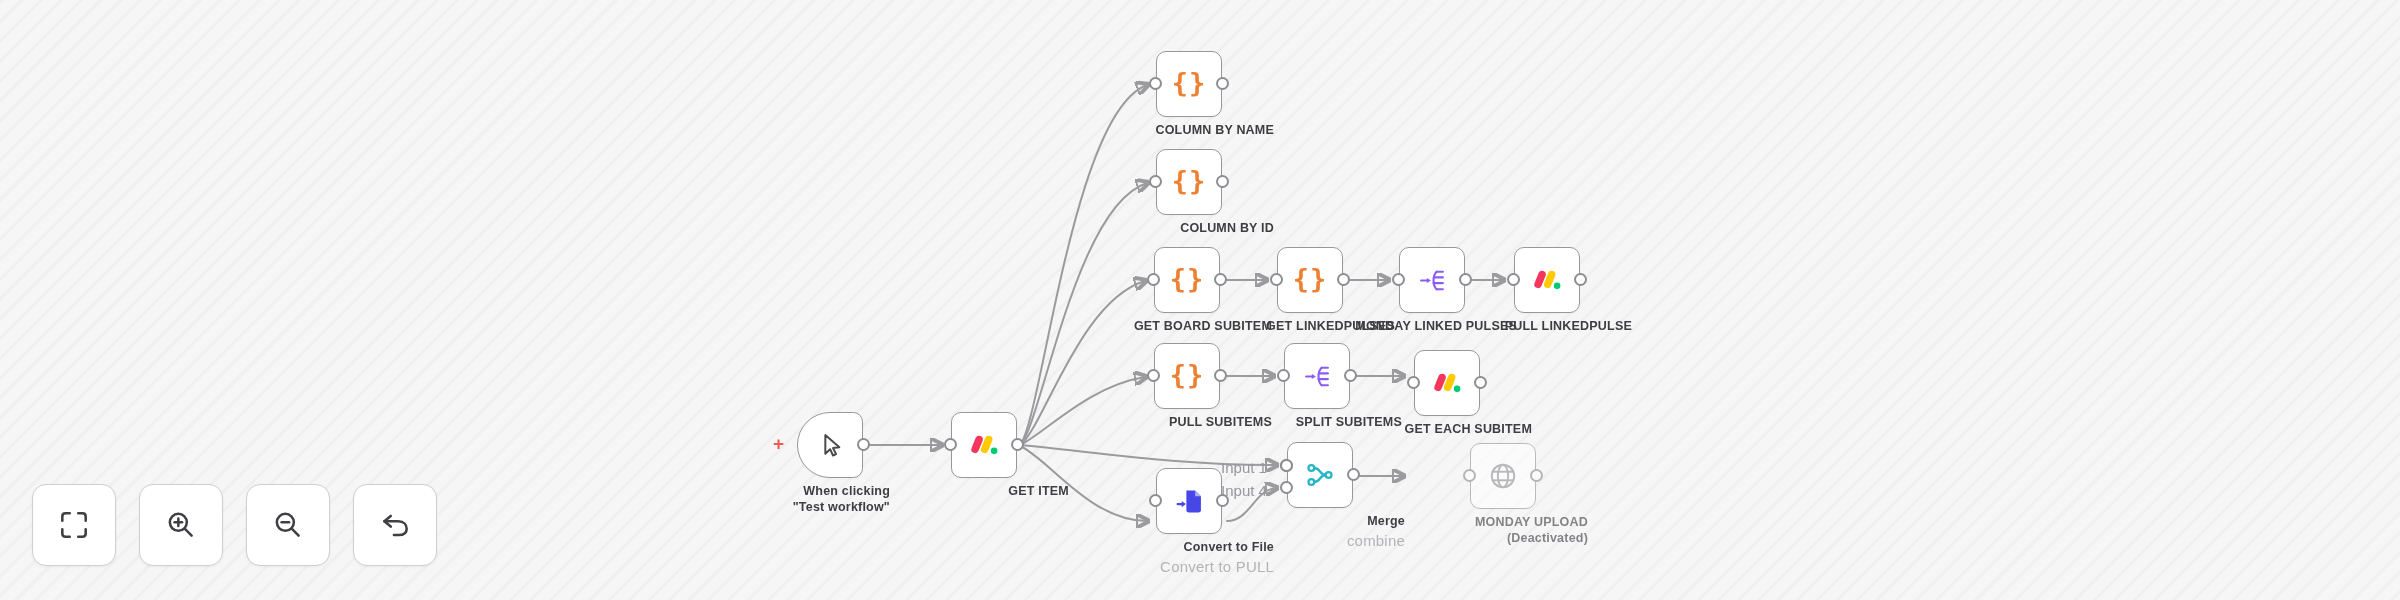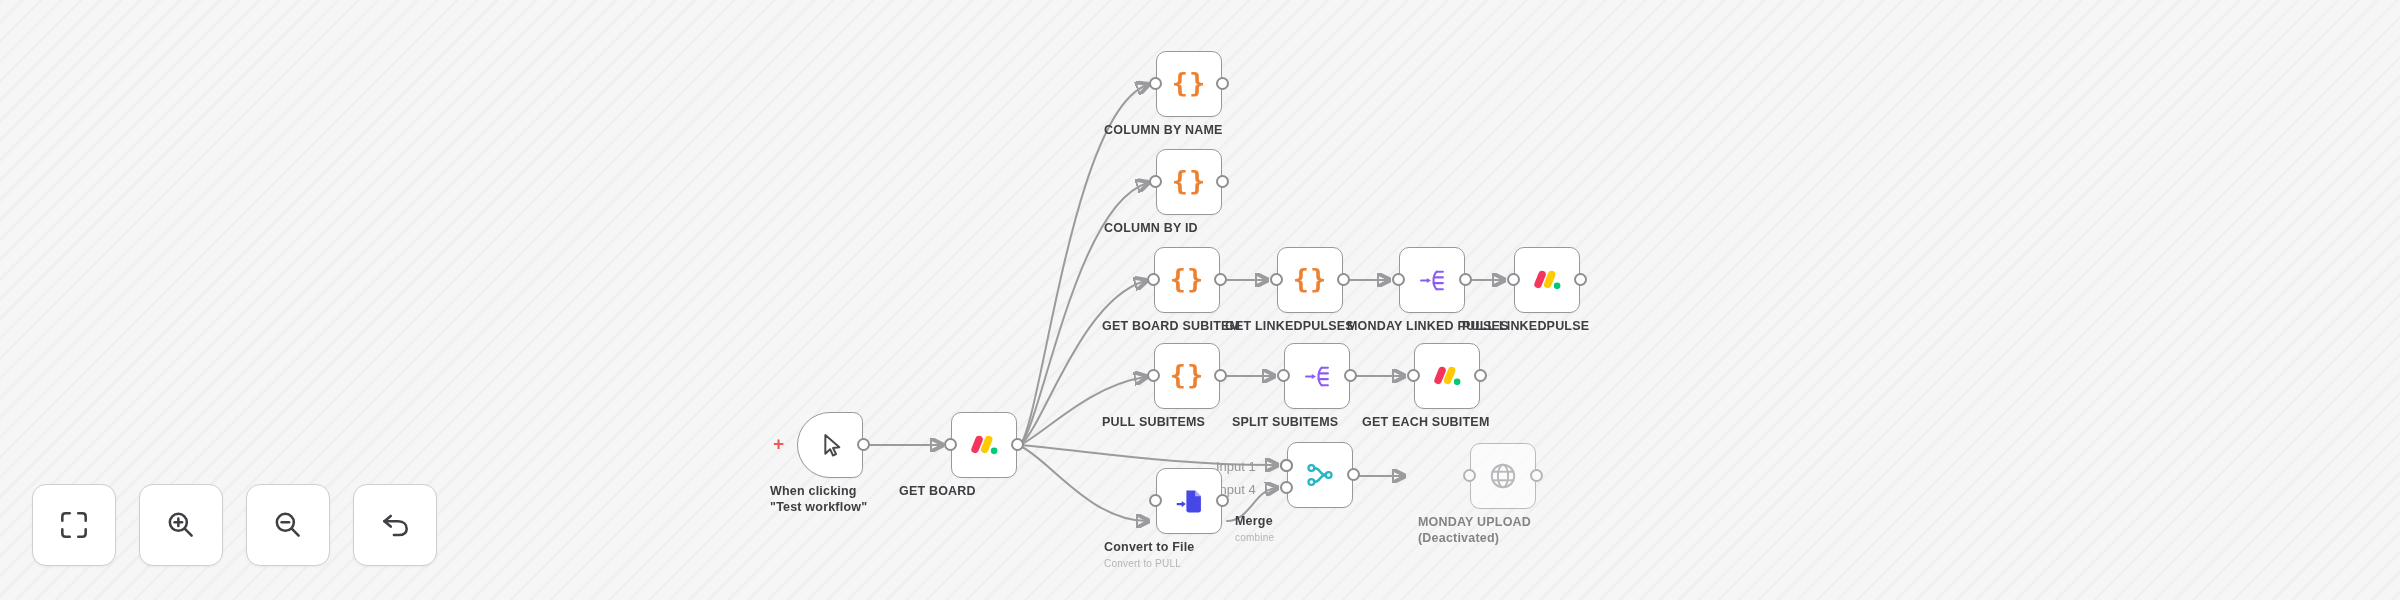--- a/index.html
+++ b/index.html
@@ -26,42 +26,42 @@
   .port{
     position:absolute;width:9px;height:9px;background:#fff;
     border:2.5px solid #8e8e92;border-radius:50%;z-index:4;
   }
   .port.in{left:-8px;top:calc(50% - 7px);}
   .port.out{right:-8px;top:calc(50% - 7px);}
   .port.in1{left:-8px;top:16px;}
 
   .node-label{
     position:absolute;top:71px;left:50%;transform:translateX(-50%);
-    width:170px;text-align:left;z-index:3;pointer-events:none;
+    width:170px;text-align:right;z-index:3;pointer-events:none;
   }
   .node-label .nm{
     font-size:12.5px;font-weight:700;color:#3e3e42;letter-spacing:.2px;line-height:1.25;
   }
   .node-label .sub{
-    font-size:10px;font-weight:400;color:#b4b4b8;margin-top:2px;letter-spacing:.2px;
+    font-size:15px;font-weight:400;color:#b4b4b8;margin-top:2px;letter-spacing:.2px;
   }
   .node.trigger .node-label{width:120px;}
 
   .exec-badge{
     position:absolute;left:-25px;top:calc(50% - 11px);
     color:#ee5950;font-size:19px;font-weight:700;z-index:3;line-height:1;
   }
   .braces{
     font-size:27px;font-weight:700;color:#ee8131;letter-spacing:1px;
     font-family:"DejaVu Sans Mono","Liberation Mono",monospace;line-height:1;
     transform:translateY(-2px);
   }
   .input-label{
-    position:absolute;z-index:2;font-size:13px;color:#97979b;
-    width:56px;text-align:left;line-height:1;
+    position:absolute;z-index:2;font-size:15px;color:#97979b;
+    width:56px;text-align:center;line-height:1;
   }
 
   .ctrl-btn{
     position:absolute;width:84px;height:82px;background:#ffffff;
     border:1px solid #cfcfd3;border-radius:14px;z-index:5;
     display:flex;align-items:center;justify-content:center;
     box-shadow:0 1px 3px rgba(0,0,0,0.05);cursor:pointer;padding:0;
   }
   .ctrl-btn svg{stroke:#3f3f44;stroke-width:2.4;fill:none;stroke-linecap:round;stroke-linejoin:round;}
   .icon{display:flex;align-items:center;justify-content:center;}
@@ -113,21 +113,21 @@
     <span class="port in"></span>
     <span class="icon">
       <svg width="32" height="28" viewBox="0 0 30 26">
         <rect x="5" y="4" width="7" height="17" rx="3.5" transform="rotate(22 8.5 12.5)" fill="#f5365c"></rect>
         <rect x="14" y="4" width="7" height="17" rx="3.5" transform="rotate(22 17.5 12.5)" fill="#ffcb00"></rect>
         <circle cx="24.5" cy="18.5" r="3.1" fill="#00ca72"></circle>
       </svg>
     </span>
     <span class="port out"></span>
     <div class="node-label">
-      <div class="nm">GET BOARD</div>
+      <div class="nm">GET ITEM</div>
     </div>
   </div>
 
   <div class="node" style="left:1156px;top:51px">
     <span class="port in"></span>
     <span class="braces">{}</span>
     <span class="port out"></span>
     <div class="node-label">
       <div class="nm">COLUMN BY NAME</div>
     </div>
@@ -215,21 +215,21 @@
         <path d="M14 15.5 H23"></path>
         <path d="M17 21.5 H23"></path>
       </svg>
     </span>
     <span class="port out"></span>
     <div class="node-label">
       <div class="nm">SPLIT SUBITEMS</div>
     </div>
   </div>
 
-  <div class="node" style="left:1414px;top:343px">
+  <div class="node" style="left:1414px;top:350px">
     <span class="port in"></span>
     <span class="icon">
       <svg width="32" height="28" viewBox="0 0 30 26">
         <rect x="5" y="4" width="7" height="17" rx="3.5" transform="rotate(22 8.5 12.5)" fill="#f5365c"></rect>
         <rect x="14" y="4" width="7" height="17" rx="3.5" transform="rotate(22 17.5 12.5)" fill="#ffcb00"></rect>
         <circle cx="24.5" cy="18.5" r="3.1" fill="#00ca72"></circle>
       </svg>
     </span>
     <span class="port out"></span>
     <div class="node-label">

